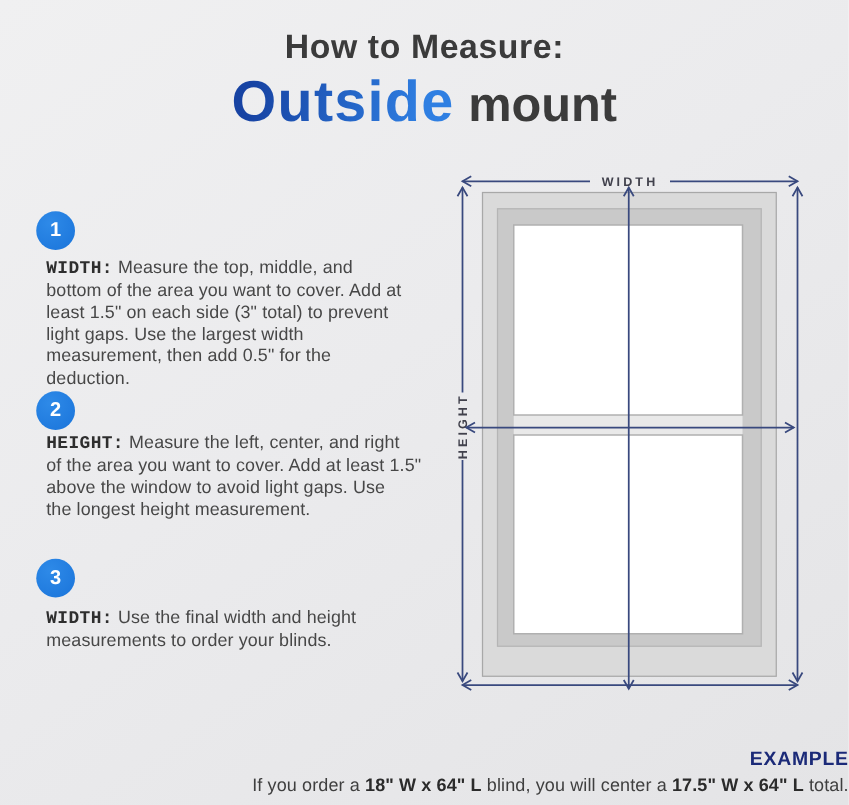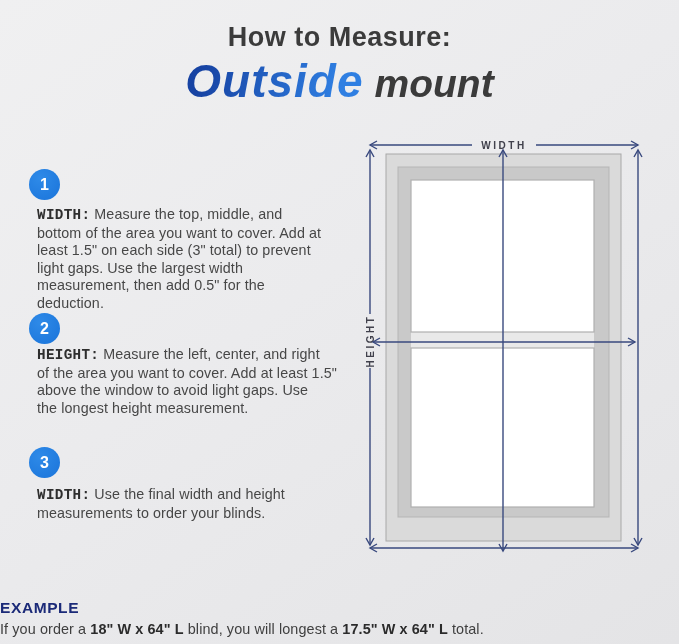--- a/index.html
+++ b/index.html
@@ -8,21 +8,21 @@
     position: relative;
     font-family: "Liberation Sans", "DejaVu Sans", sans-serif;
     background: linear-gradient(145deg, #f0f0f1 0%, #ebebed 45%, #e4e4e6 100%);
   }
 
   
   .header { position: absolute; top: 22px; left: 0; width: 100%; text-align: center; }
   .title-line1 {
     font-size: 27px; font-weight: 700; color: #3b3b3b; letter-spacing: 0.5px;
   }
-  .title-line2 { margin-top: 1px; display: flex; justify-content: center; align-items: baseline; font-style: italic; }
+  .title-line2 { margin-top: 1px; display: flex; justify-content: center; align-items: baseline; }
   .title-highlight {
     font-size: 46px; font-weight: 800; letter-spacing: 1px;
     background: linear-gradient(100deg, #1743a3 10%, #2f7fe2 85%);
     -webkit-background-clip: text; background-clip: text;
     -webkit-text-fill-color: transparent; color: #1d55c0;
   }
   .title-suffix { font-size: 39px; font-weight: 600; color: #3b3b3b; margin-left: 11px; }
 
   
   .step-badge {
@@ -47,21 +47,21 @@
 
   
   .diagram { position: absolute; left: 360px; top: 130px; width: 290px; height: 430px; }
   .dim-label {
     font-size: 10px; font-weight: 600; letter-spacing: 2.5px; fill: #41414c;
     font-family: "Liberation Sans", "DejaVu Sans", sans-serif;
   }
   .measure { stroke: #39497e; stroke-width: 1.4; fill: none; }
 
   
-  .example { position: absolute; left: 0; bottom: 7px; width: 100%; text-align: left; }
+  .example { position: absolute; left: 0; bottom: 7px; width: 100%; text-align: right; }
   .example-heading {
     font-size: 15.5px; font-weight: 700; color: #1b2a78; letter-spacing: 0.6px; margin-bottom: 4px;
   }
   .example-line { font-size: 14.4px; color: #3f3f3f; letter-spacing: 0.1px; }
   .example-line b { font-weight: 700; color: #2b2b2b; }
 </style>
 </head>
 <body>
 
 <div class="header">
@@ -145,14 +145,14 @@
     <g class="measure">
       <path d="M13 212 H275"></path>
       <path d="M20 208 L13 212 L20 216"></path>
       <path d="M268 208 L275 212 L268 216"></path>
     </g>
   </svg>
 </div>
 
 <div class="example">
   <div class="example-heading">EXAMPLE</div>
-  <div class="example-line"><span>If you order a </span><b>18" W x 64" L</b><span> blind, you will longest a </span><b>17.5" W x 64" L</b><span> total.</span></div>
+  <div class="example-line"><span>If you order a </span><b>18" W x 64" L</b><span> blind, you will center a </span><b>17.5" W x 64" L</b><span> total.</span></div>
 </div>
 
 </body></html>

